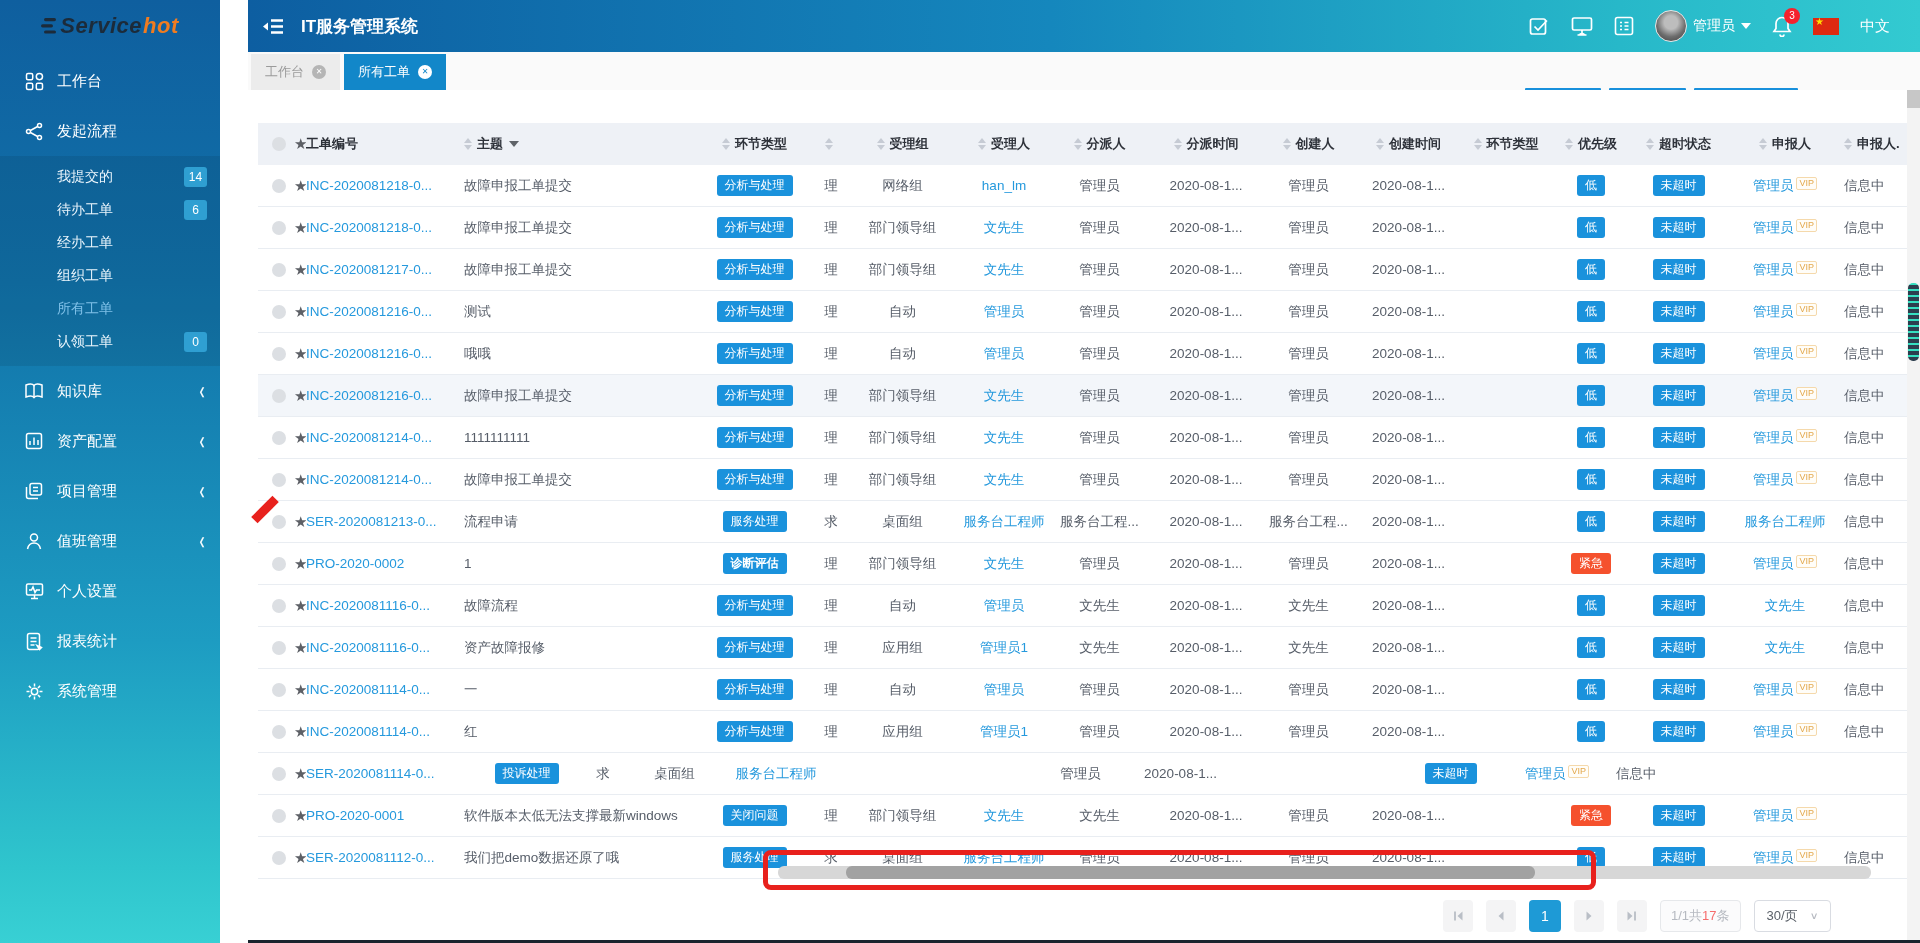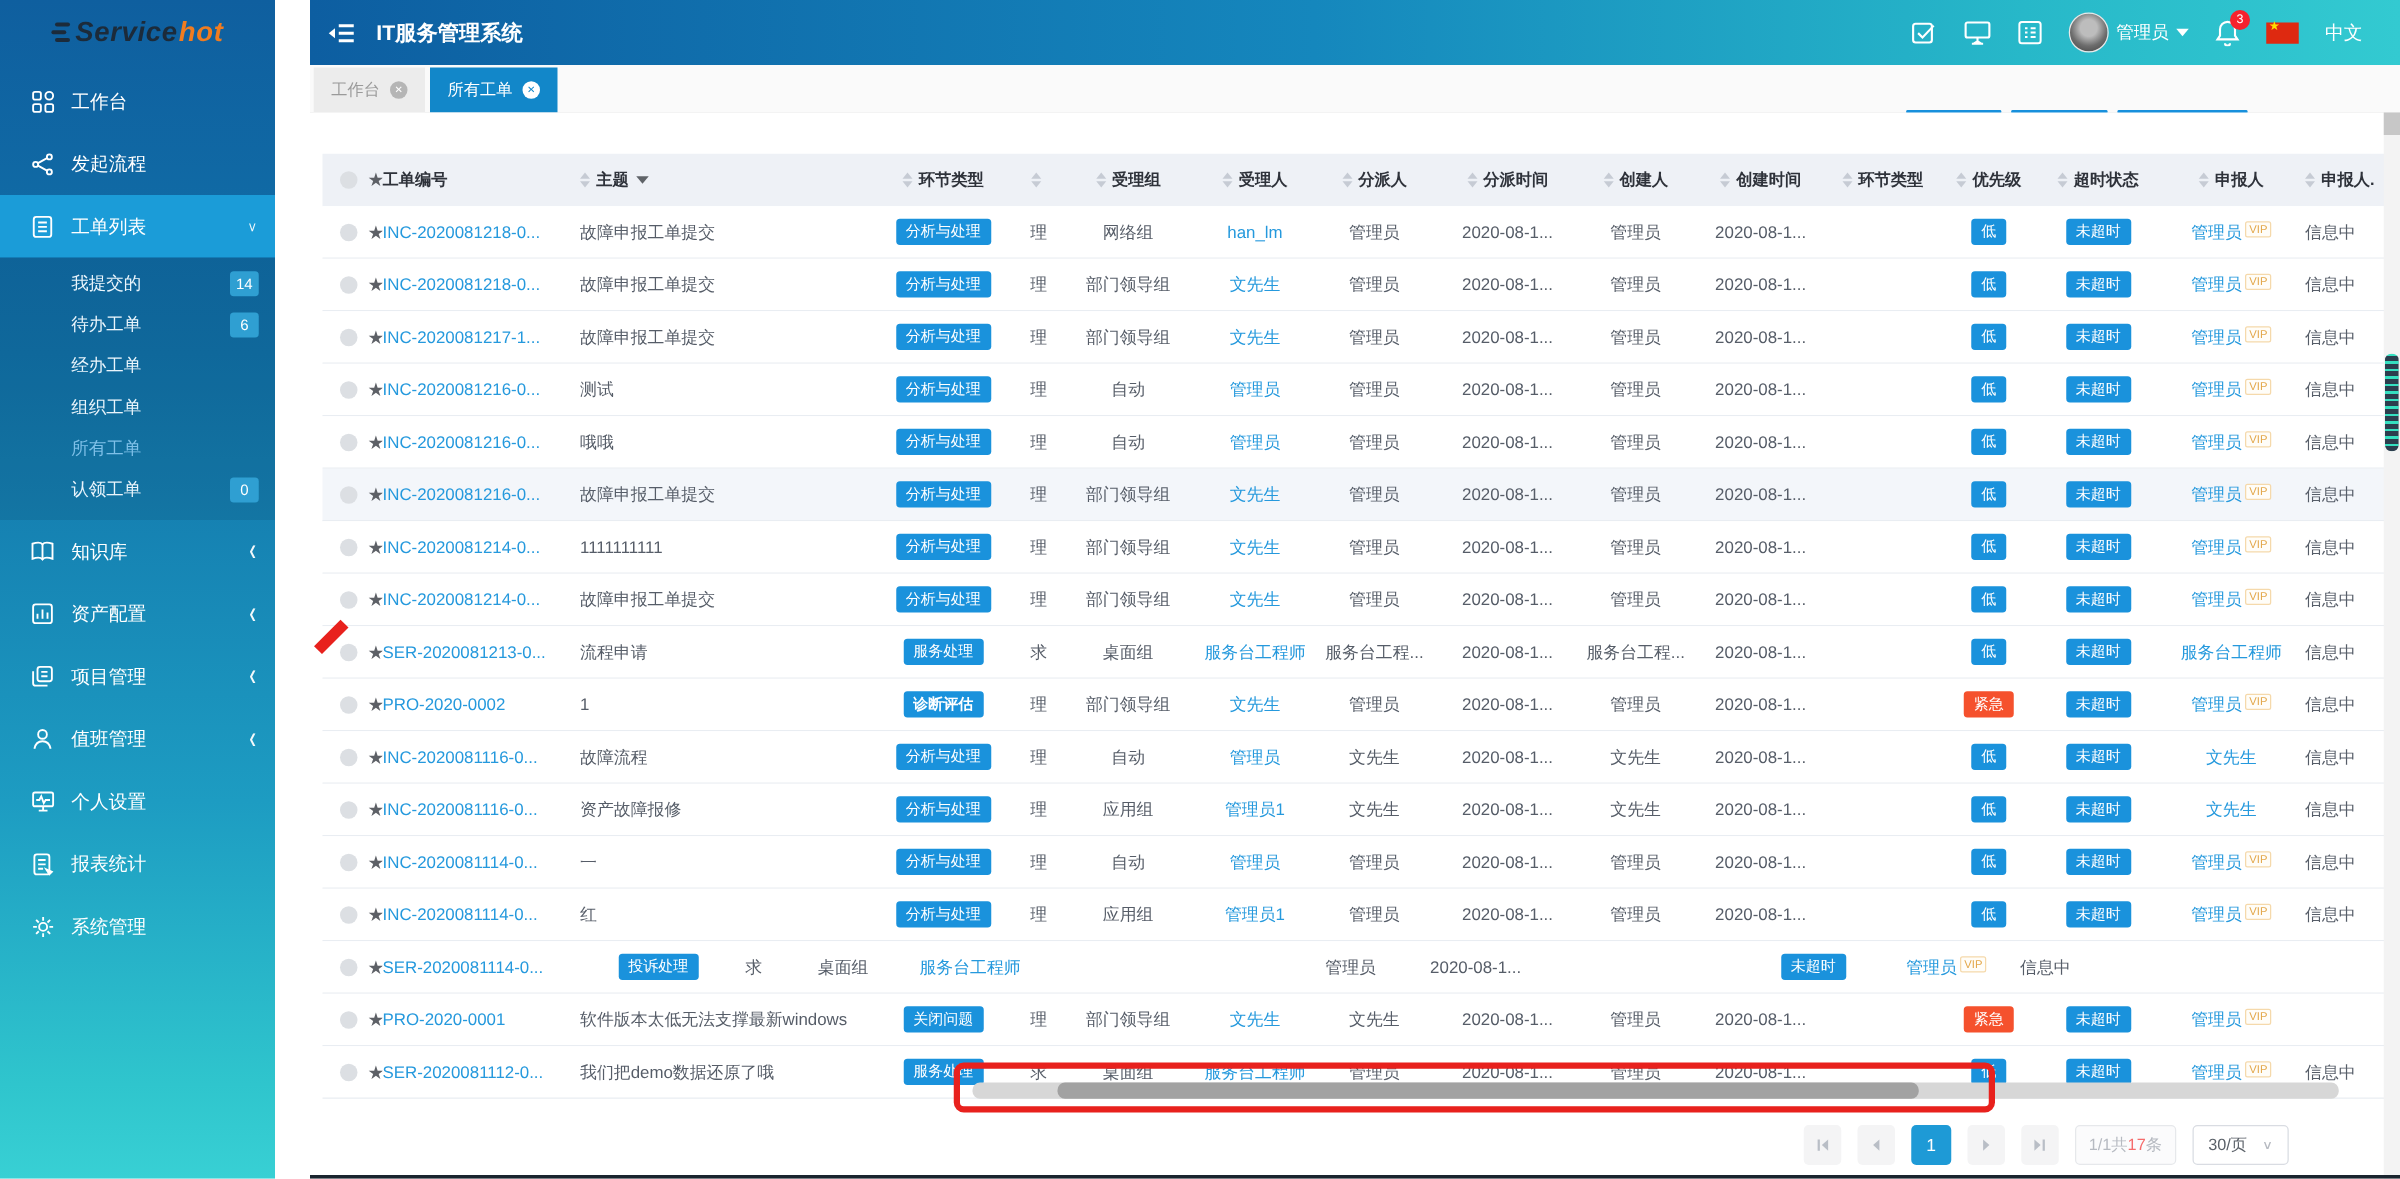--- a/index.html
+++ b/index.html
@@ -119,30 +119,20 @@
         <span class="mi-icon">
           <svg width="19" height="19" viewBox="0 0 19 19" fill="none" stroke="currentColor" stroke-width="1.5">
             <circle cx="3.5" cy="9.5" r="2"></circle>
             <circle cx="14.5" cy="3.5" r="2"></circle>
             <circle cx="14.5" cy="15.5" r="2"></circle>
             <path d="M5.4 8.5l7.2-4M5.4 10.5l7.2 4"></path>
           </svg>
         </span>
         <span>发起流程</span>
       </div>
-      <div class="menu-item active">
-        <span class="mi-icon">
-          <svg width="18" height="19" viewBox="0 0 18 19" fill="none" stroke="currentColor" stroke-width="1.5">
-            <rect x="2" y="1.5" width="14" height="16" rx="2"></rect>
-            <path d="M5.5 6h7M5.5 9.5h7M5.5 13h7"></path>
-          </svg>
-        </span>
-        <span>工单列表</span>
-        <span class="mi-chevron">˅</span>
-      </div>
       <div class="submenu">
         <div class="submenu-item"><span>我提交的</span><span class="sub-badge">14</span></div>
         <div class="submenu-item"><span>待办工单</span><span class="sub-badge">6</span></div>
         <div class="submenu-item"><span>经办工单</span></div>
         <div class="submenu-item"><span>组织工单</span></div>
         <div class="submenu-item selected"><span>所有工单</span></div>
         <div class="submenu-item"><span>认领工单</span><span class="sub-badge">0</span></div>
       </div>
       <div class="menu-item">
         <span class="mi-icon">
@@ -491,21 +481,21 @@
           <div class="cell al" style="width: 92px; flex: 0 0 auto;">
             <span>信息中</span>
           </div>
         </div>
         <div class="trow">
           <div class="cell al" style="width: 48px; flex: 0 0 auto; padding-left: 14px; box-sizing: border-box;">
             <span class="sel-circle"></span>
             <span class="star">★</span>
           </div>
           <div class="cell al" style="width: 158px; flex: 0 0 auto;">
-            <span class="lnk">INC-2020081217-1...</span>
+            <span class="lnk">INC-2020081217-0...</span>
           </div>
           <div class="cell al" style="width: 228px; flex: 0 0 auto;">
             <span>故障申报工单提交</span>
           </div>
           <div class="cell" style="width: 125px; flex: 0 0 auto;">
             <span class="badge">分析与处理</span>
           </div>
           <div class="cell" style="width: 28px; flex: 0 0 auto;">
             <span>理</span>
           </div>

